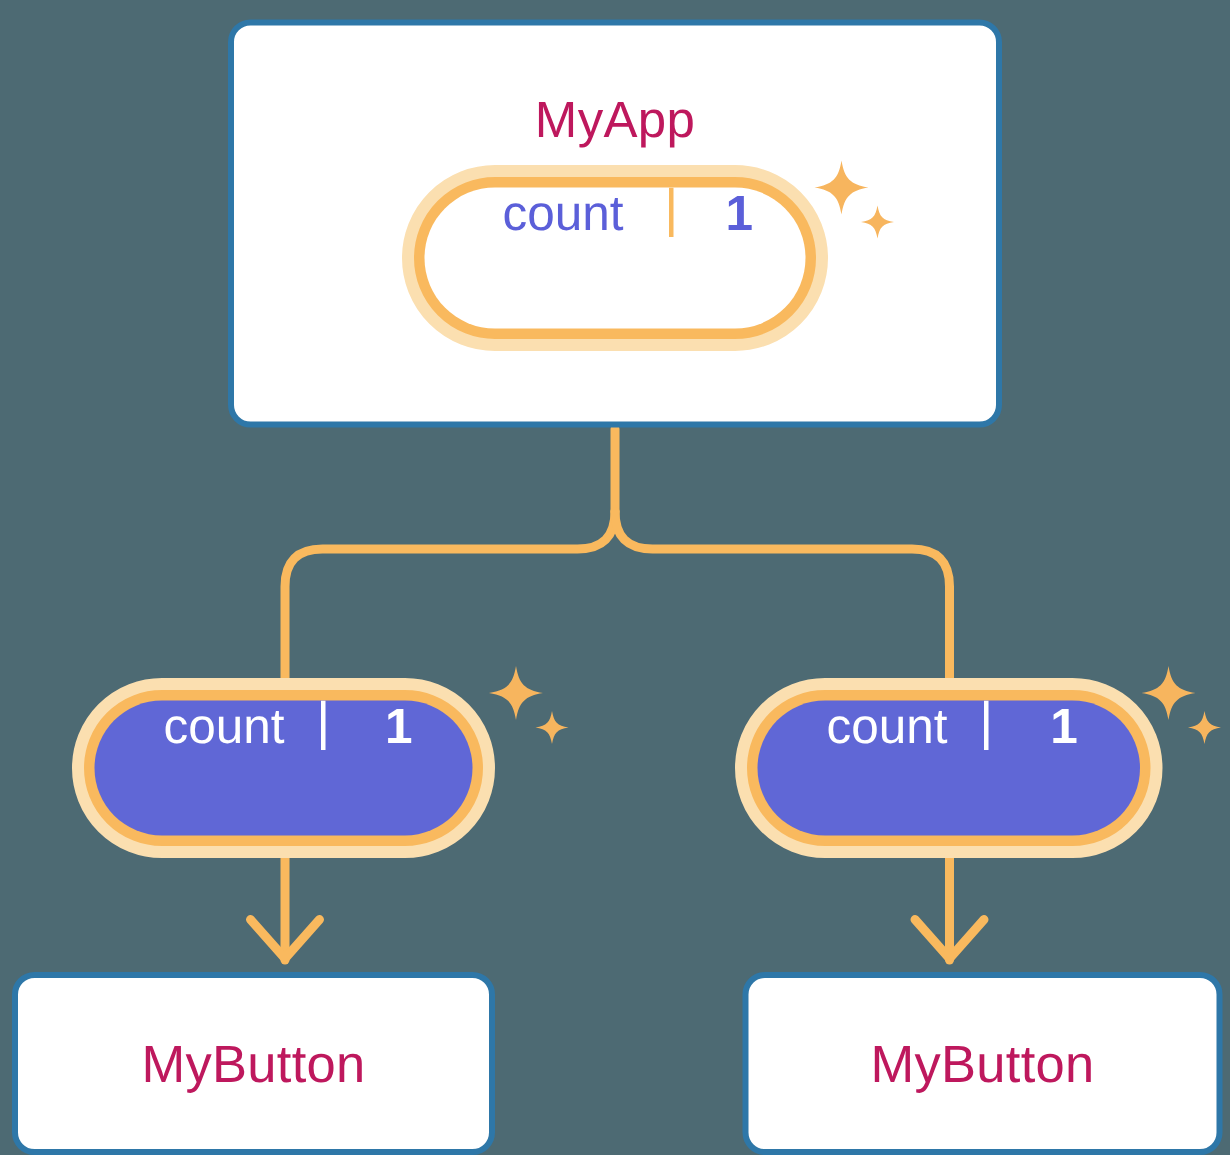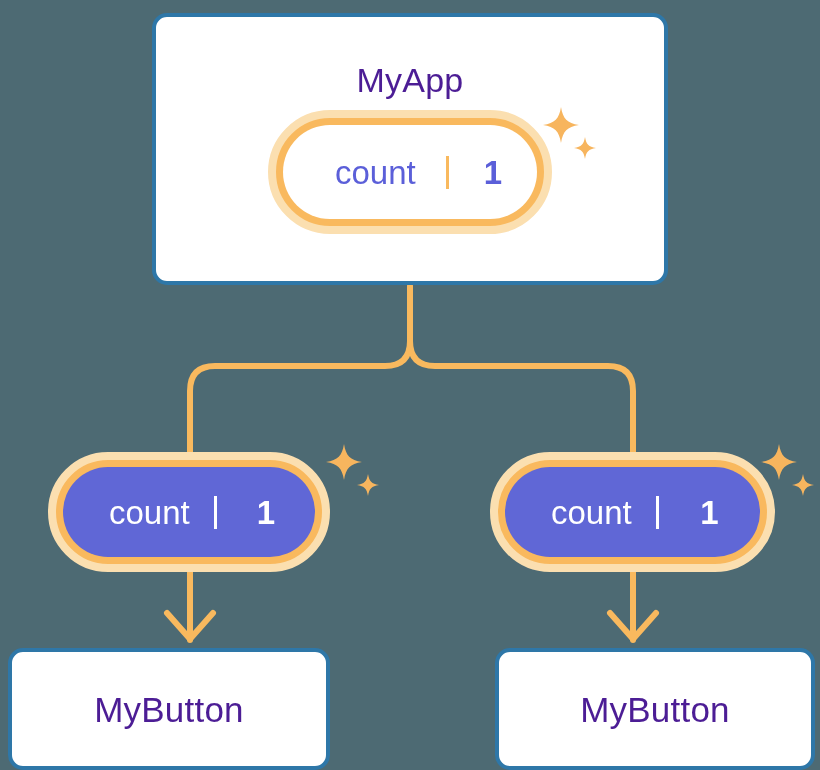--- a/index.html
+++ b/index.html
@@ -31,21 +31,21 @@
     box-sizing: border-box;
     background: #ffffff;
     border: 4px solid #2e77a8;
     border-radius: 15px;
   }
   .card-title {
     position: absolute;
     left: 0;
     right: 0;
     text-align: center;
-    color: #4c1d95;
+    color: #be185d;
     font-size: 34px;
     font-weight: 400;
     letter-spacing: 0.2px;
     white-space: nowrap;
   }
   #card-myapp {
     left: 152px;
     top: 13px;
     width: 516px;
     height: 272px;
@@ -77,21 +77,21 @@
     align-items: stretch;
     border-radius: 999px;
     
     border: 8px solid #fbdfb0;
     background: #f9b95e;
     padding: 7px;
   }
   .pill-inner {
     flex: 1 1 auto;
     display: flex;
-    align-items: center;
+    align-items: flex-start;
     border-radius: 999px;
     overflow: hidden;
   }
   .pill-key, .pill-val {
     display: flex;
     align-items: center;
     justify-content: center;
     font-size: 33px;
     font-weight: 400;
     line-height: 1;

